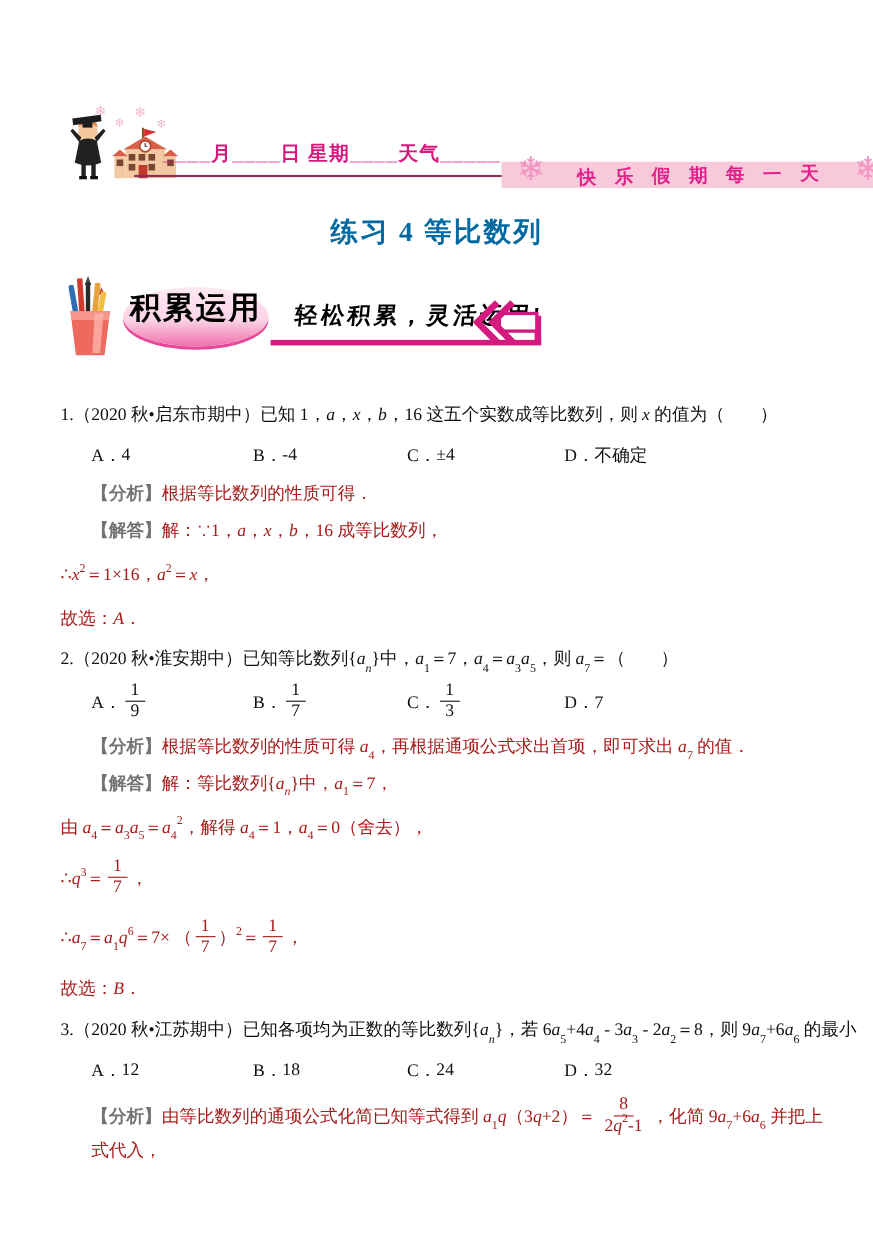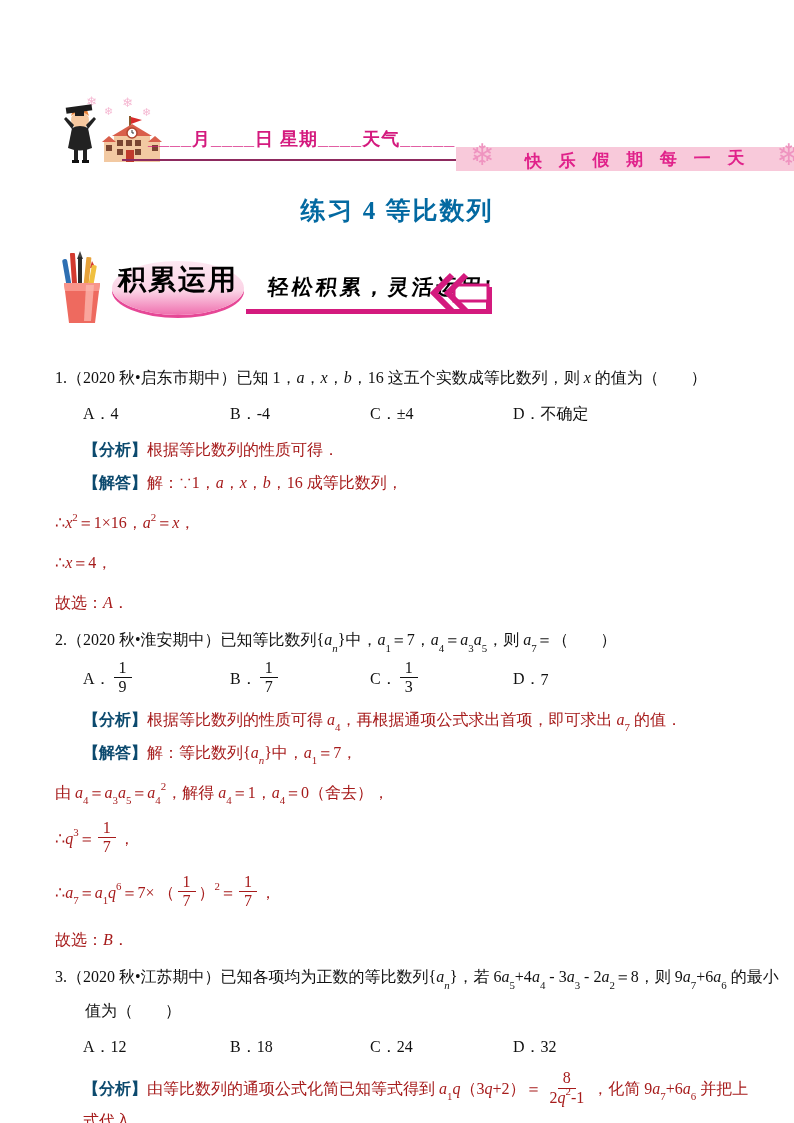--- a/index.html
+++ b/index.html
@@ -59,21 +59,21 @@
   .problem { margin-bottom:6px;font-family:Liberation Serif, serif; }
   .stmt { margin:10px 0 4px 0; line-height:30px; white-space:nowrap; }
   .stmt.cont { padding-left:30px; margin-top:0; }
   .options { display:flex; padding-left:28px; margin:6px 0 8px 0; align-items:center; min-height:30px; }
   .opt { display:inline-flex; align-items:center; white-space:nowrap; }
   .opt:nth-child(1) { width:147px; }
   .opt:nth-child(2) { width:140px; }
   .opt:nth-child(3) { width:143px; }
   .sol { margin:9px 0; line-height:24px; color:#a61b1b; padding-left:28px; }
   .sol.plain { padding-left:0px;margin-top:16px; }
-  .lbl { color:#0c4a6e; }
+  .lbl { color:#737373; }
   .bd { font-weight:bold; }
   .it { font-style:italic; }
   sub { font-size:0.68em; position:relative; top:0.22em; line-height:0; }
   sup { font-size:0.68em; position:relative; top:-0.1em; line-height:0; }
   .frac { display:inline-flex; flex-direction:column; align-items:center; vertical-align:middle; line-height:1.15; margin:0 3px; text-align:center; position:relative; top:-2px; }
   .fnum { display:block; padding:0 5px; border-bottom:1.3px solid currentColor; }
   .fden { display:block; padding:0 5px; }
 </style>
 </head>
 <body>
@@ -178,21 +178,20 @@
           <span>±4</span>
         </span>
         <span class="opt">
           <span>D．</span>
           <span>不确定</span>
         </span>
       </div>
       <p class="sol"><span class="bd lbl">【分析】</span><span>根据等比数列的性质可得．</span></p>
       <p class="sol"><span class="bd lbl">【解答】</span><span>解：∵1，</span><span class="it">a</span><span>，</span><span class="it">x</span><span>，</span><span class="it">b</span><span>，16 成等比数列，</span></p>
       <p class="sol plain"><span>∴</span><span class="it">x</span><sup>2</sup><span>＝1×16，</span><span class="it">a</span><sup>2</sup><span>＝</span><span class="it">x</span><span>，</span></p>
-      <p class="sol plain"><span>∴</span><span class="it">x</span><span>＝4，</span></p>
       <p class="sol plain"><span>故选：</span><span class="it">A</span><span>．</span></p>
     </div>
     <div class="problem">
       <p class="stmt"><span>2.（2020 秋•淮安期中）已知等比数列{</span><span class="it">a</span><sub class="it">n</sub><span>}中，</span><span class="it">a</span><sub>1</sub><span>＝7，</span><span class="it">a</span><sub>4</sub><span>＝</span><span class="it">a</span><sub>3</sub><span class="it">a</span><sub>5</sub><span>，则 </span><span class="it">a</span><sub>7</sub><span>＝（　　）</span></p>
       <div class="options">
         <span class="opt">
           <span>A．</span>
           <span class="frac">
             <span class="fnum"><span>1</span></span>
             <span class="fden"><span>9</span></span>
@@ -228,21 +227,20 @@
           <span class="fnum"><span>1</span></span>
           <span class="fden"><span>7</span></span>
         </span><span>）</span><sup>2</sup><span>＝</span><span class="frac">
           <span class="fnum"><span>1</span></span>
           <span class="fden"><span>7</span></span>
         </span><span>，</span></p>
       <p class="sol plain"><span>故选：</span><span class="it">B</span><span>．</span></p>
     </div>
     <div class="problem">
       <p class="stmt"><span>3.（2020 秋•江苏期中）已知各项均为正数的等比数列{</span><span class="it">a</span><sub class="it">n</sub><span>}，若 6</span><span class="it">a</span><sub>5</sub><span>+4</span><span class="it">a</span><sub>4</sub><span> - 3</span><span class="it">a</span><sub>3</sub><span> - 2</span><span class="it">a</span><sub>2</sub><span>＝8，则 9</span><span class="it">a</span><sub>7</sub><span>+6</span><span class="it">a</span><sub>6</sub><span> 的最小</span></p>
-      <p class="stmt cont"><span>值为（　　）</span></p>
       <div class="options">
         <span class="opt">
           <span>A．</span>
           <span>12</span>
         </span>
         <span class="opt">
           <span>B．</span>
           <span>18</span>
         </span>
         <span class="opt">

